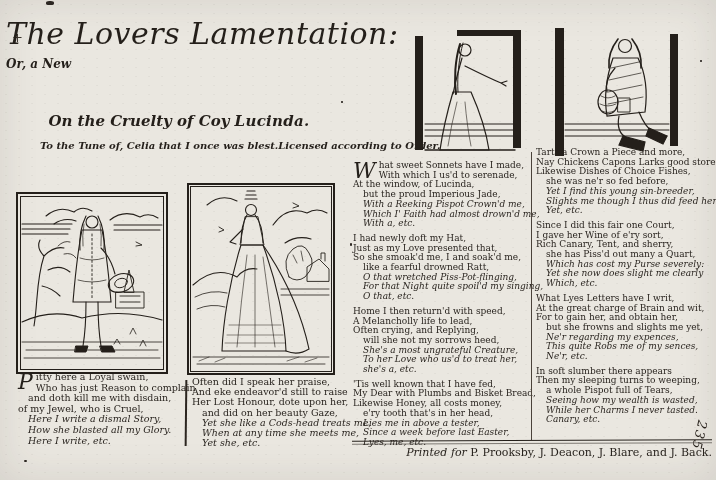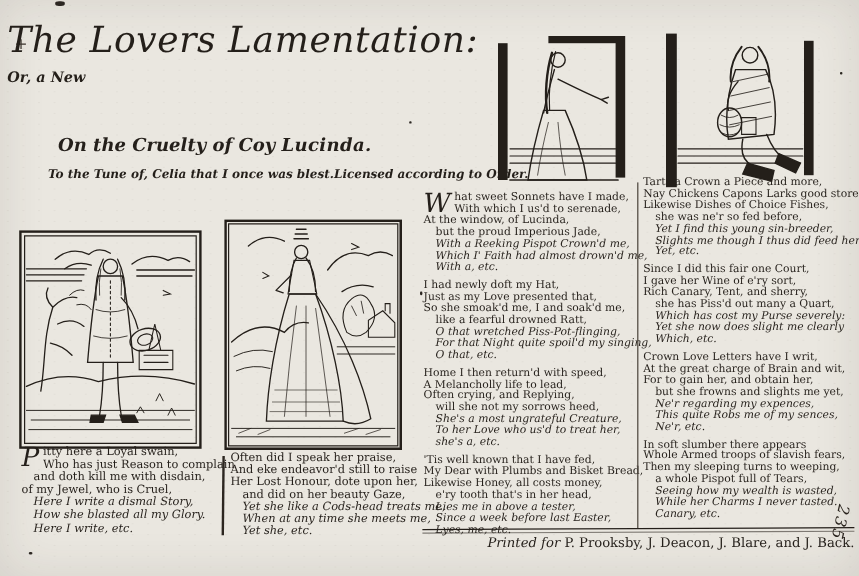--- a/index.html
+++ b/index.html
@@ -281,33 +281,32 @@
           <div class="ln">I gave her Wine of e'ry sort,</div>
           <div class="ln">Rich Canary, Tent, and sherry,</div>
           <div class="ln n1">she has Piss'd out many a Quart,</div>
           <div class="ln n1 it">Which has cost my Purse severely:</div>
           <div class="ln n1 it">Yet she now does slight me clearly</div>
           <div class="ln n1 it">Which, etc.</div>
         </div>
       </div>
     <div class="stanza">
         <div>
-          <div class="ln">Crown Love Letters have I writ,</div>
+          <div class="ln">What Lyes Letters have I writ,</div>
           <div class="ln">At the great charge of Brain and wit,</div>
           <div class="ln">For to gain her, and obtain her,</div>
           <div class="ln n1">but she frowns and slights me yet,</div>
           <div class="ln n1 it">Ne'r regarding my expences,</div>
           <div class="ln n1 it">This quite Robs me of my sences,</div>
           <div class="ln n1 it">Ne'r, etc.</div>
         </div>
       </div>
     <div class="stanza">
         <div>
           <div class="ln">In soft slumber there appears</div>
-          <div class="ln">Whole Armed troops of slavish fears,</div>
           <div class="ln">Then my sleeping turns to weeping,</div>
           <div class="ln n1">a whole Pispot full of Tears,</div>
           <div class="ln n1 it">Seeing how my wealth is wasted,</div>
           <div class="ln n1 it">While her Charms I never tasted.</div>
           <div class="ln n1 it">Canary, etc.</div>
         </div>
       </div>
   </div>
 
   <div class="abs hrule"></div>

